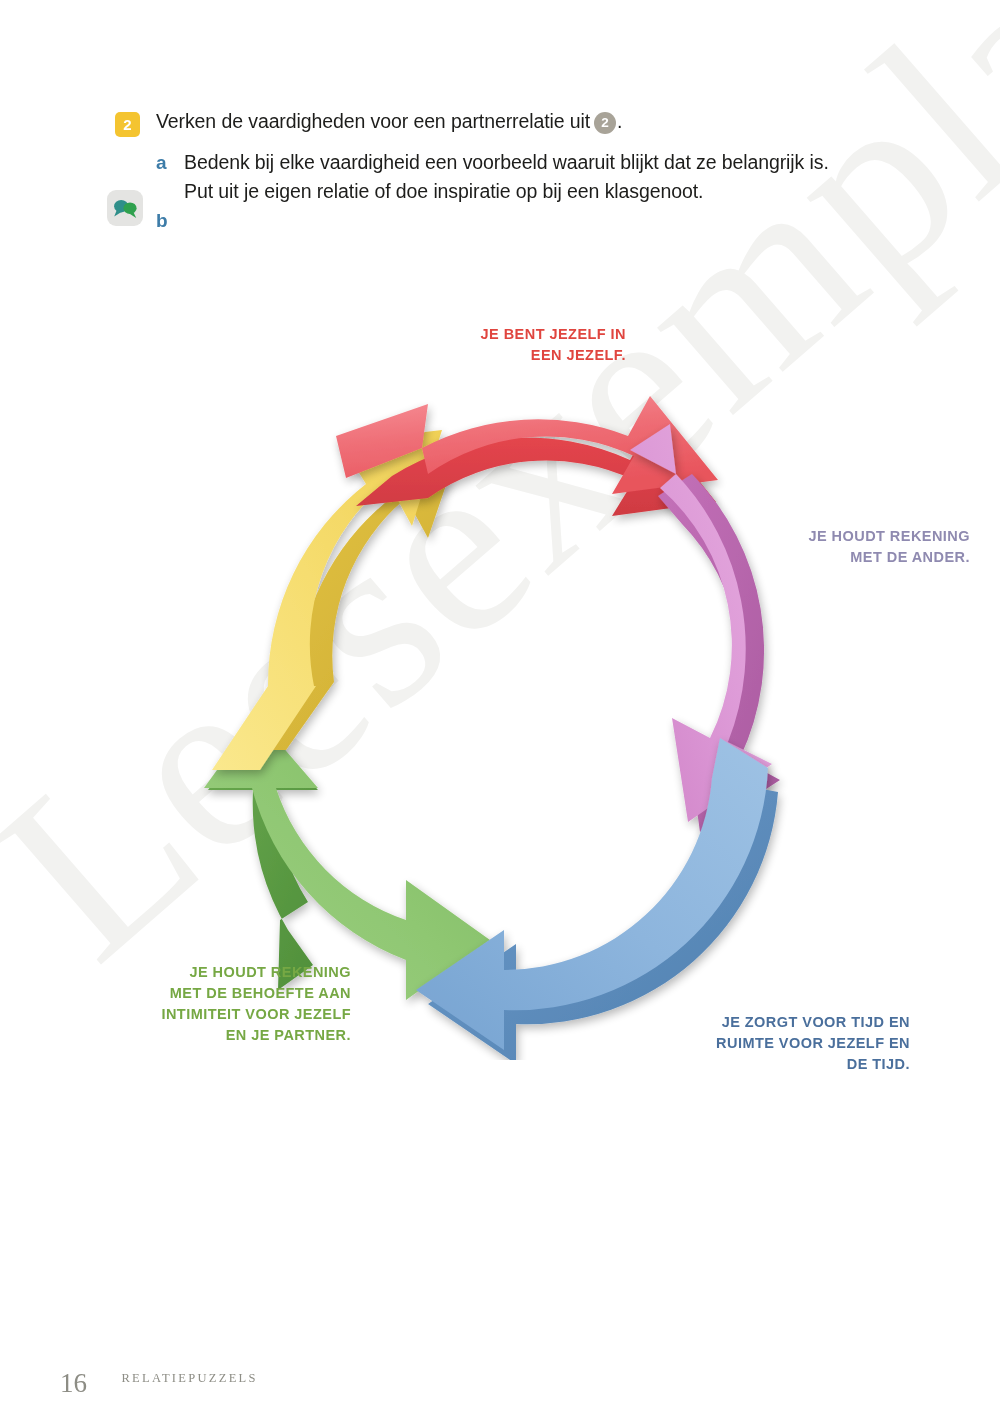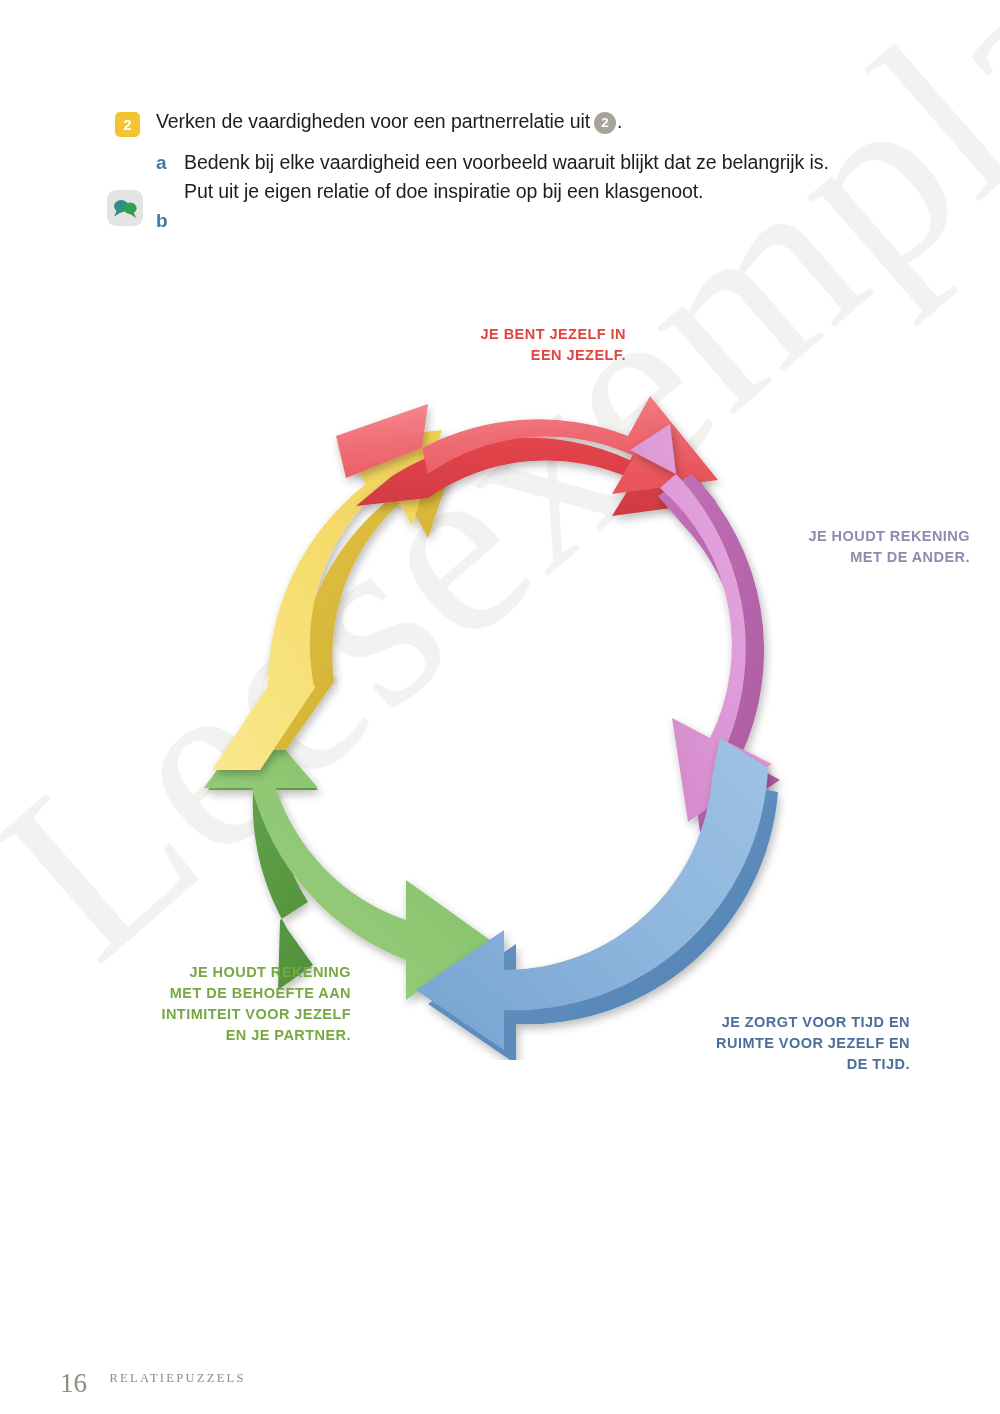--- a/index.html
+++ b/index.html
@@ -114,21 +114,21 @@
   .folio{
     font-family:"Liberation Serif", serif;
     font-size:27px;color:#8d8d85;
     display:inline-block;vertical-align:middle;margin-top:8px;
   }
   .running-head{
     font-family:"Liberation Serif", serif;
     font-size:12.5px;color:#8d8d85;
     letter-spacing:2.3px;
     display:inline-block;vertical-align:middle;
-    margin-left:18px;
+    margin-left:30px;
     padding-bottom:2px;
   }
 </style>
 </head>
 <body>
 
 <div id="watermark">
   <span>Leesexemplaar</span>
 </div>
 

